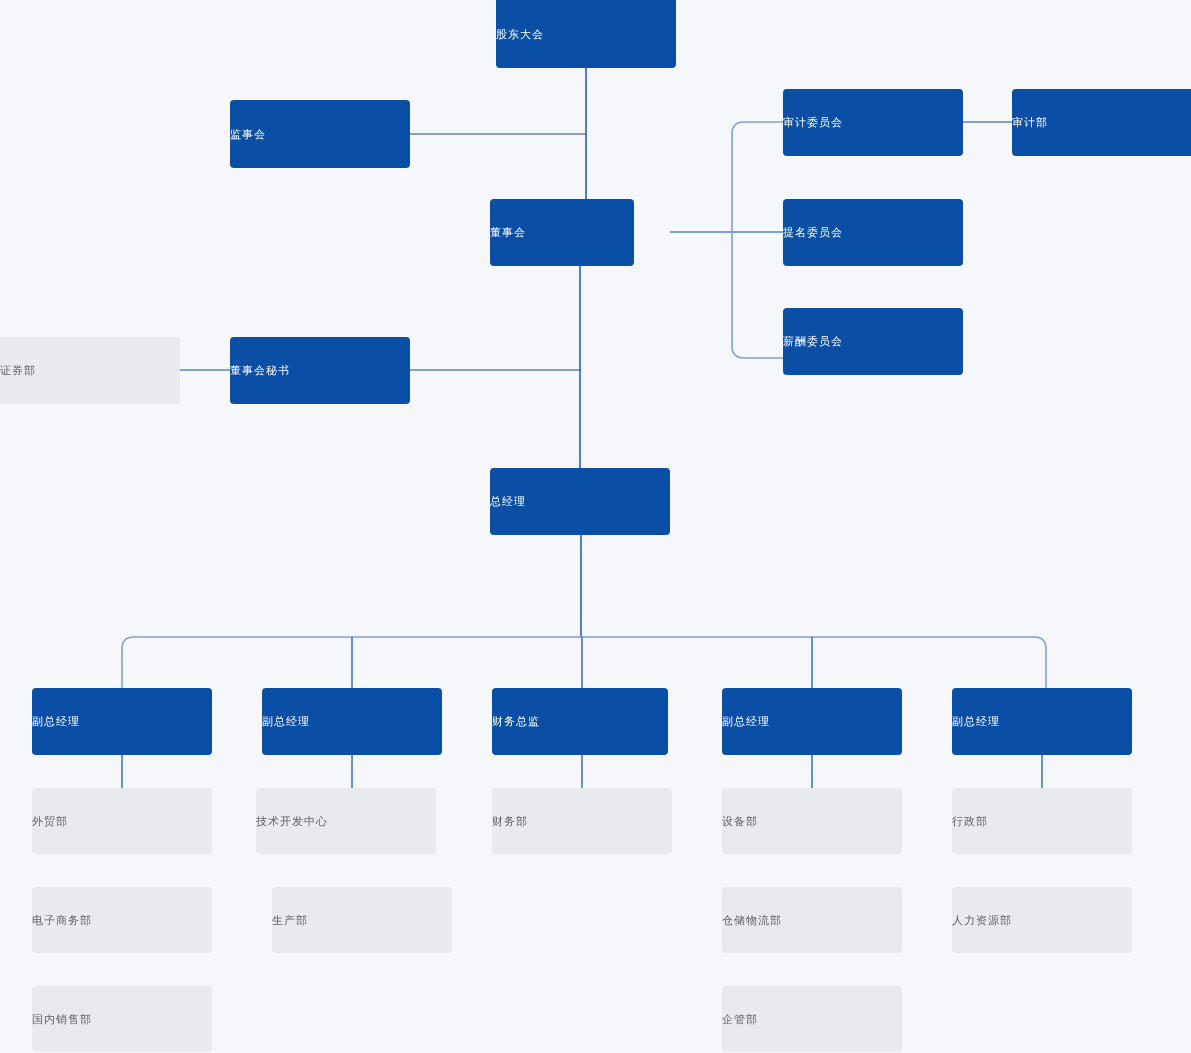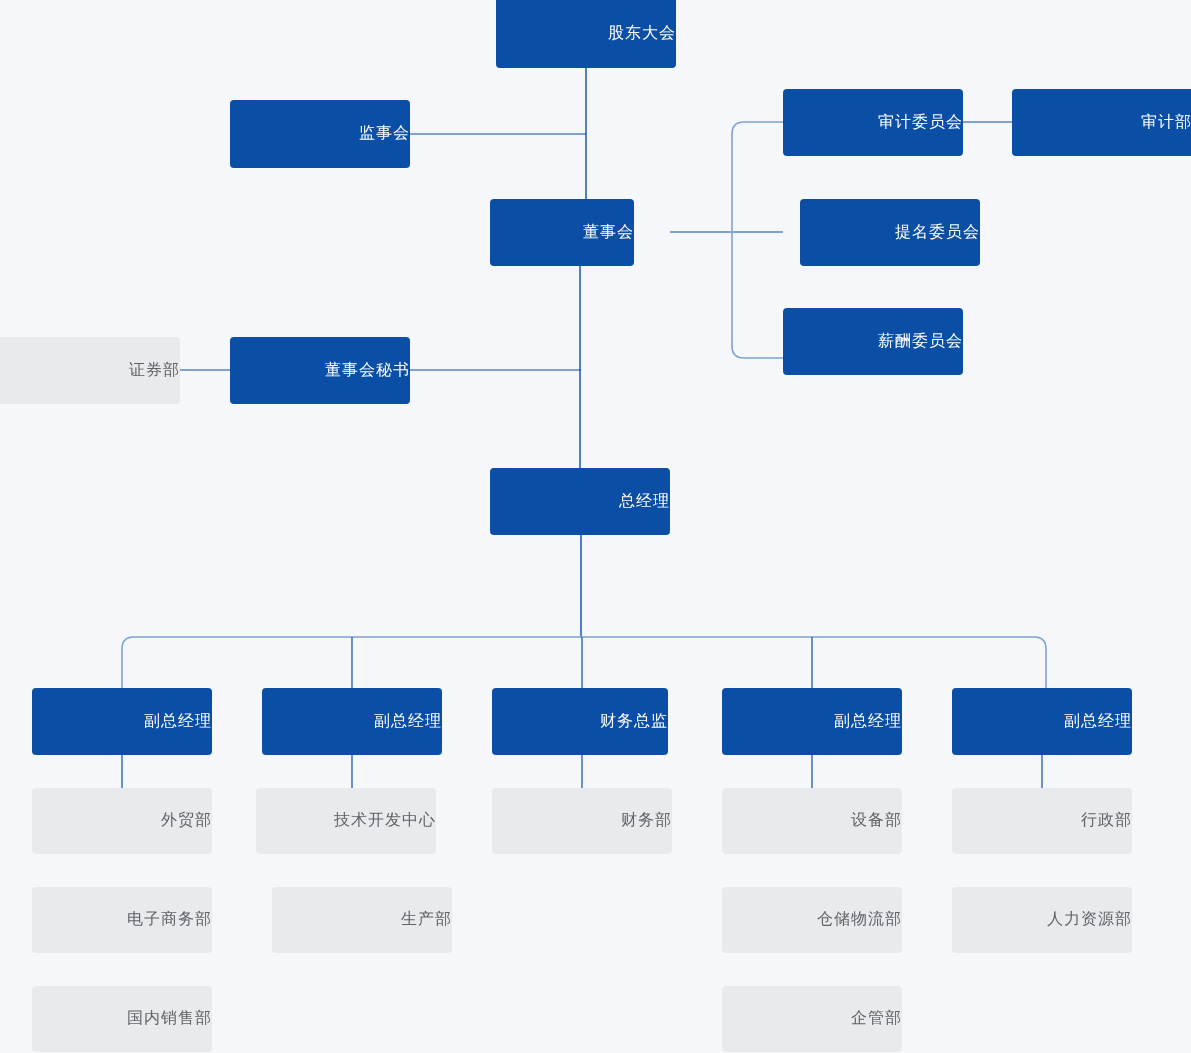--- a/index.html
+++ b/index.html
@@ -23,28 +23,27 @@
     top: 0;
     width: 1191px;
     height: 1053px;
     pointer-events: none;
   }
   .node {
     position: absolute;
     box-sizing: border-box;
     display: flex;
     align-items: center;
-    justify-content: flex-end;
+    justify-content: flex-start;
     border-radius: 4px;
-    font-size: 16px;
+    font-size: 11px;
     letter-spacing: 1px;
     line-height: 1;
     white-space: nowrap;
     z-index: 2;
-    font-family: Liberation Mono, monospace;
   }
   .node.primary {
     background: #0b4ea6;
     color: #ffffff;
   }
   .node.muted {
     background: #e9eaee;
     color: #606266;
   }
   .node-label {
@@ -97,21 +96,21 @@
   </div>
 
   <div class="node primary" style="left:1012px; top:89px; width:180px; height:67px; border-radius:4px 0 0 4px;">
     <span class="node-label">审计部</span>
   </div>
 
   <div class="node primary" style="left:490px; top:199px; width:144px; height:67px;">
     <span class="node-label">董事会</span>
   </div>
 
-  <div class="node primary" style="left:783px; top:199px; width:180px; height:67px;margin-left:17px;">
+  <div class="node primary" style="left:783px; top:199px; width:180px; height:67px;">
     <span class="node-label">提名委员会</span>
   </div>
 
   <div class="node primary" style="left:783px; top:308px; width:180px; height:67px;">
     <span class="node-label">薪酬委员会</span>
   </div>
 
   <div class="node muted" style="left:0px; top:337px; width:180px; height:67px; border-radius:0 4px 4px 0;">
     <span class="node-label">证券部</span>
   </div>

